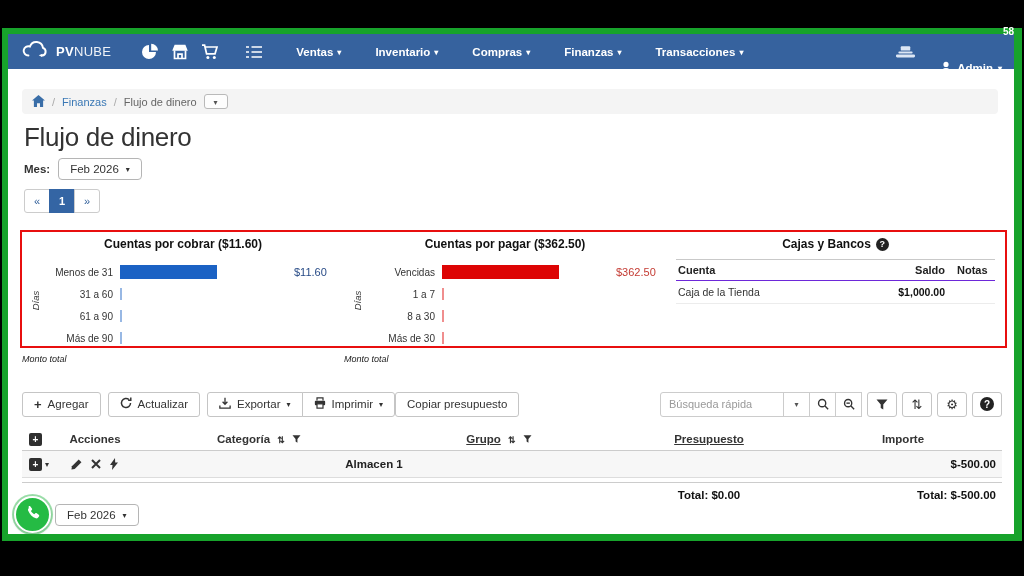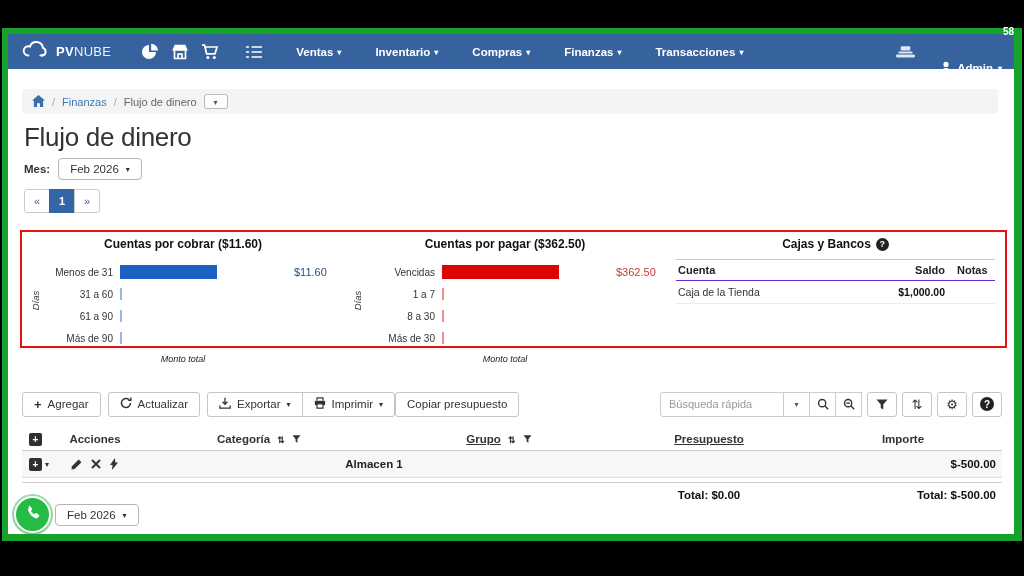--- a/index.html
+++ b/index.html
@@ -69,21 +69,21 @@
           transform-origin:center; font-size:9.5px; font-style:italic; color:#333; }
   .crow { display:flex; align-items:center; height:22px; }
   .clabel { width:78px; text-align:right; padding-right:7px; font-size:10px; color:#333;
             white-space:nowrap; }
   .ctrack { flex:1; position:relative; height:18px; }
   .ctrack::before { content:""; position:absolute; left:0; top:3px; bottom:3px; width:2px;
                     background:var(--bar,#888); opacity:.45; }
   .cbar { position:absolute; left:0; top:2px; height:14px; background:var(--bar,#888); }
   .cvalue { font-size:11px; color:var(--vcol,#333); margin-left:6px; white-space:nowrap;
             min-width:46px; }
-  .xlab { text-align:center; font-size:9px; font-style:italic; color:#222; margin-top:5px; }
+  .xlab { font-size:9px; font-style:italic; color:#222; margin-top:5px; }
 
   .cb-box { flex:1; padding:5px 10px 0 10px; }
   .cb-title { text-align:center; font-size:12px; font-weight:bold; color:#111;
               display:flex; align-items:center; justify-content:center; gap:5px; }
   .qcircle { display:inline-flex; width:13px; height:13px; border-radius:50%;
              background:#222; color:#fff; font-size:9px; font-weight:bold;
              align-items:center; justify-content:center; }
   .cb-table { width:100%; margin-top:8px; border-collapse:collapse; }
   .cb-table th { font-size:11px; color:#222; border-top:1px solid #c9c9c9;
                  border-bottom:1px solid #6d28d9; padding:4px 2px; text-align:left; }

